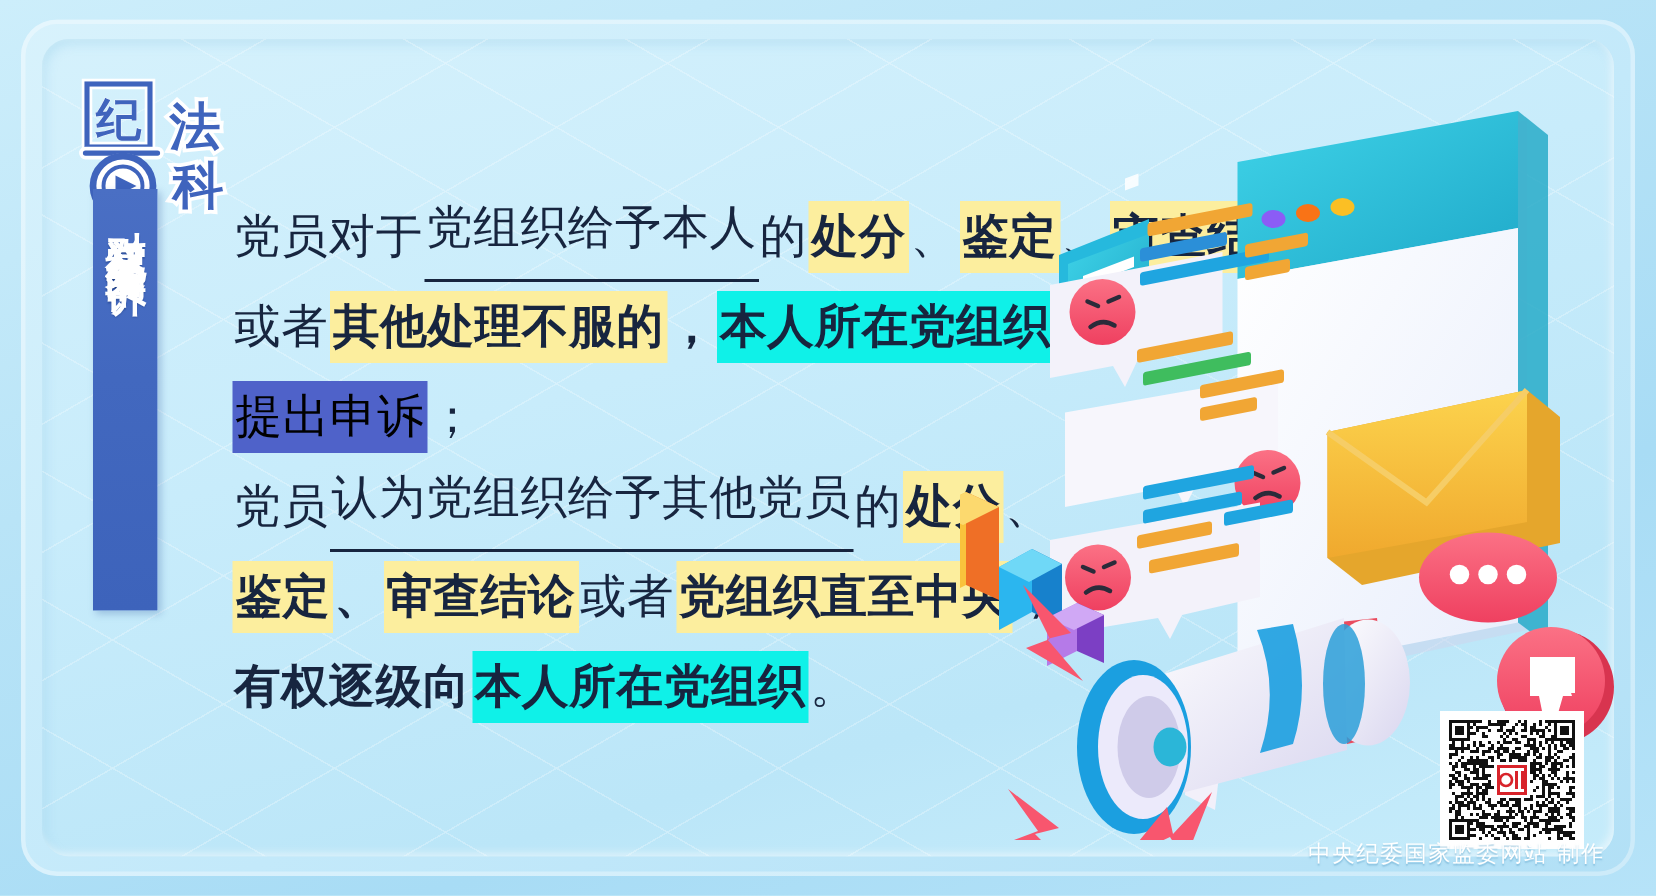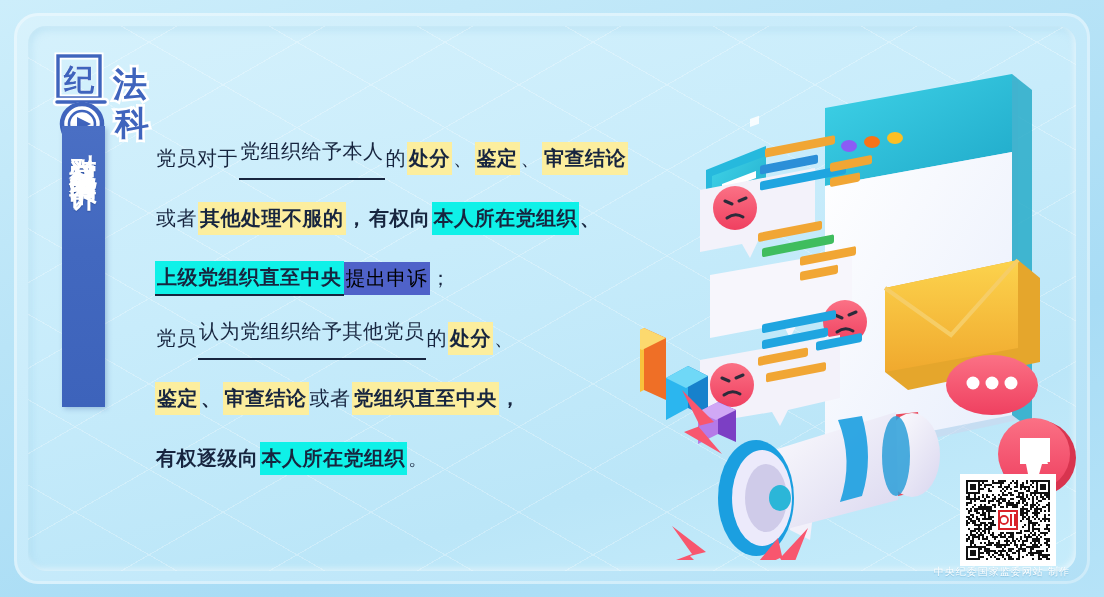--- a/index.html
+++ b/index.html
@@ -58,21 +58,21 @@
     font-family:"DejaVu Sans","Liberation Sans",sans-serif;
     text-shadow:0 1px 1px rgba(20,50,110,.35);
   }
 
   
   .text-block{
     position:absolute; left:155px; top:128px; width:600px;
   }
   .line{
     height:60px; display:flex; align-items:center;
-    white-space:nowrap; font-size:20px; color:#17253f;
+    white-space:nowrap; font-size:31px; color:#17253f;
     font-family:"DejaVu Sans","Liberation Sans",sans-serif;
     letter-spacing:.5px;
   }
   .seg{ display:inline-block; padding:2px 1px; }
   .b{ font-weight:bold; }
   .ul{ border-bottom:2px solid #17253f; padding-bottom:13px; }
   .hl-yellow{ background:#fcee9e; font-weight:bold; padding:3px 2px; }
   .hl-cyan{ background:#0ff1e8; font-weight:bold; padding:3px 2px; }
   .hl-cyan-ul{ background:#0ff1e8; font-weight:bold; padding:3px 2px;
                border-bottom:2px solid #17253f; }
@@ -84,21 +84,21 @@
   
   .qr{
     position:absolute; left:960px; top:474px; width:96px; height:92px;
     background:#ffffff; padding:4px;
   }
   .qr-canvas{ display:block; width:88px; height:84px; }
 
   
   .footer{
     position:absolute; right:34px; bottom:18px;
-    font-size:10px; color:#ffffff; letter-spacing:1px;
+    font-size:15px; color:#ffffff; letter-spacing:1px;
     font-family:"DejaVu Sans","Liberation Sans",sans-serif;
     text-shadow:0 1px 1px rgba(90,160,200,.5);
   }
 </style>
 </head>
 <body>
 
 <div id="stage">
 
   <div class="frame-outer"></div>
@@ -139,26 +139,24 @@
         <span class="seg hl-yellow">处分</span>
         <span class="seg">、</span>
         <span class="seg hl-yellow">鉴定</span>
         <span class="seg">、</span>
         <span class="seg hl-yellow">审查结论</span>
       </div>
       <div class="line">
         <span class="seg">或者</span>
         <span class="seg hl-yellow">其他处理不服的</span>
         <span class="seg b">，</span>
-        <span class="seg b">有权向</span>
         <span class="seg hl-cyan">本人所在党组织</span>
         <span class="seg b">、</span>
       </div>
       <div class="line">
-        <span class="seg hl-cyan-ul">上级党组织直至中央</span>
         <span class="seg hl-blue">提出申诉</span>
         <span class="seg">；</span>
       </div>
       <div class="line">
         <span class="seg">党员</span>
         <span class="seg ul">认为党组织给予其他党员</span>
         <span class="seg">的</span>
         <span class="seg hl-yellow">处分</span>
         <span class="seg">、</span>
       </div>

